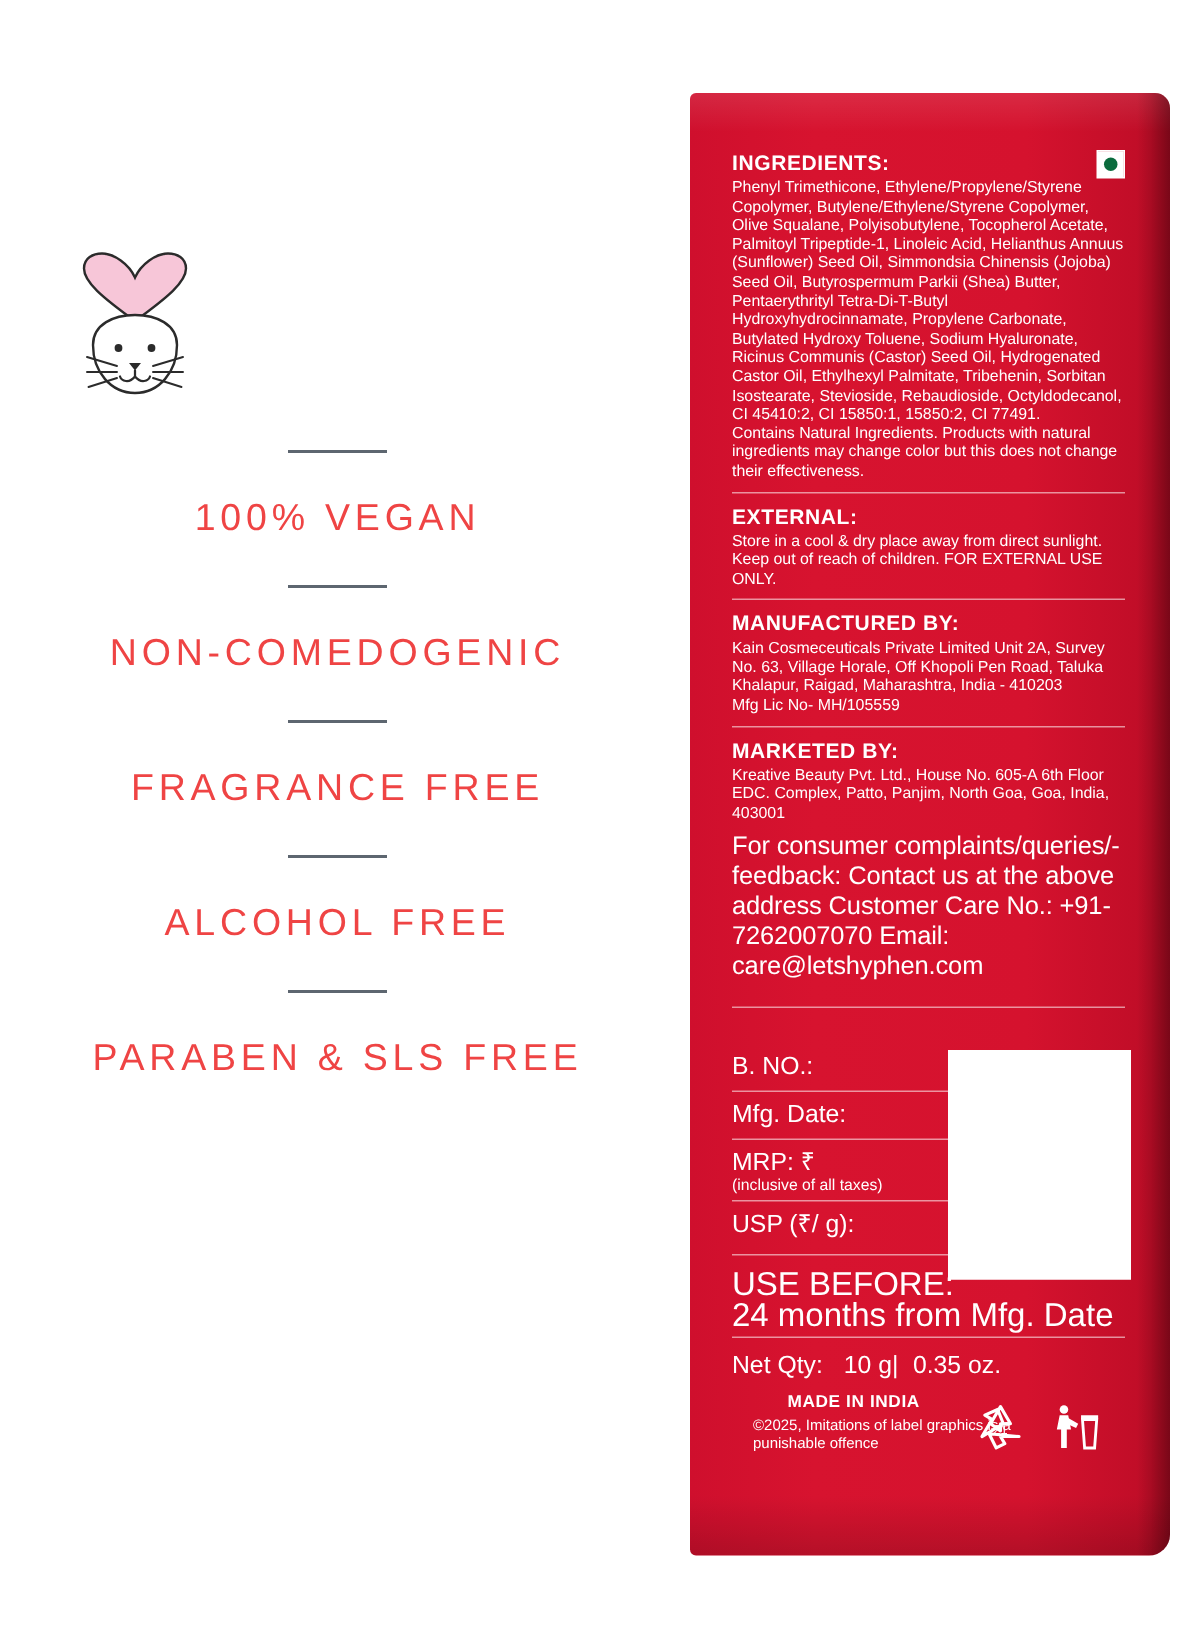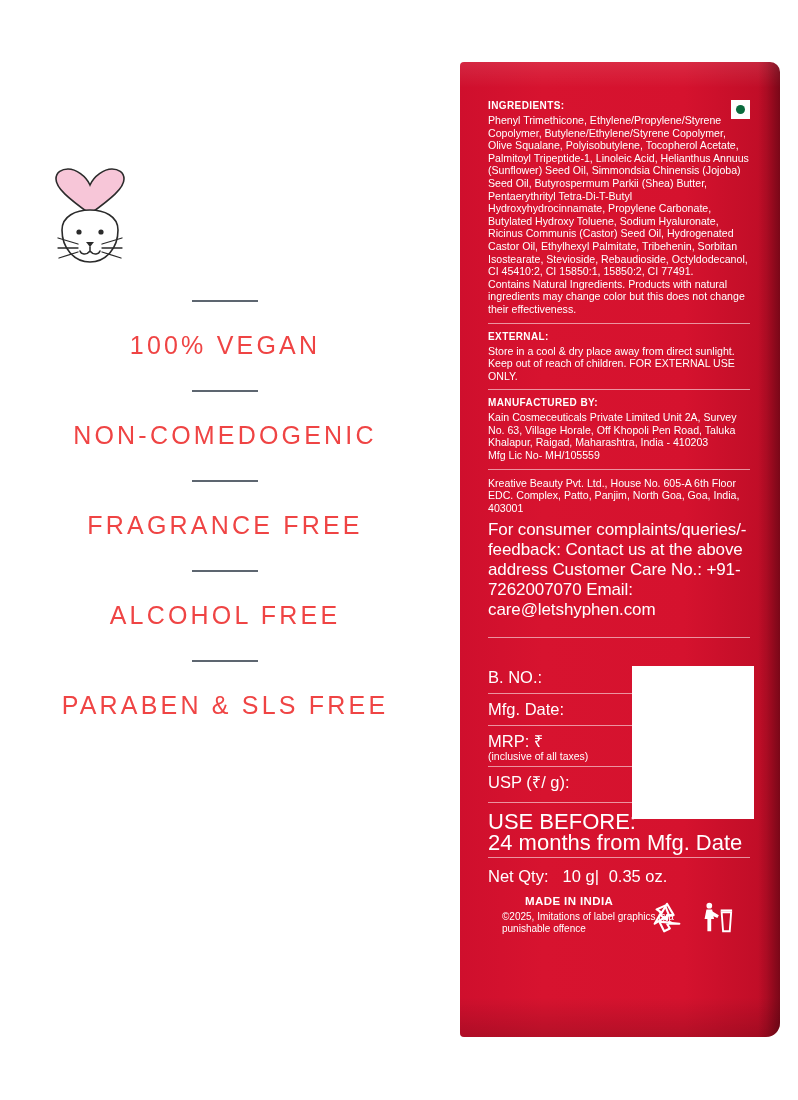--- a/index.html
+++ b/index.html
@@ -117,21 +117,21 @@
   }
 
   .panel-inner {
     position: absolute;
     left: 28px; top: 38px;
     width: 262px;
     color: #ffffff;
   }
 
   .sec-head {
-    font-size: 10px;
+    font-size: 14px;
     font-weight: 700;
     letter-spacing: 0.4px;
     margin: 0 0 3px 0;
   }
   .sec-body {
     font-size: 10.6px;
     line-height: 12.6px;
     font-weight: 400;
     margin: 0;
   }
@@ -301,20 +301,21 @@
 
         <div class="blk">
           <div class="sec-head">MANUFACTURED BY:</div>
           <p class="sec-body">Kain Cosmeceuticals Private Limited Unit 2A, Survey No. 63, Village Horale, Off Khopoli Pen Road, Taluka Khalapur, Raigad, Maharashtra, India - 410203</p>
           <p class="sec-body">Mfg Lic No- MH/105559</p>
         </div>
 
         <div class="hr-thin"></div>
 
         <div class="blk">
+          <div class="sec-head">MARKETED BY:</div>
           <p class="sec-body">Kreative Beauty Pvt. Ltd., House No. 605-A 6th Floor EDC. Complex, Patto, Panjim, North Goa, Goa, India, 403001</p>
         </div>
 
         <p class="consumer-text">For consumer complaints/queries/-feedback: Contact us at the above address Customer Care No.: +91-7262007070 Email: care@letshyphen.com</p>
 
         <div class="hr-thin" style="margin-top:9px;"></div>
 
         <div class="batch-wrap">
           <div id="white-box"></div>
 

